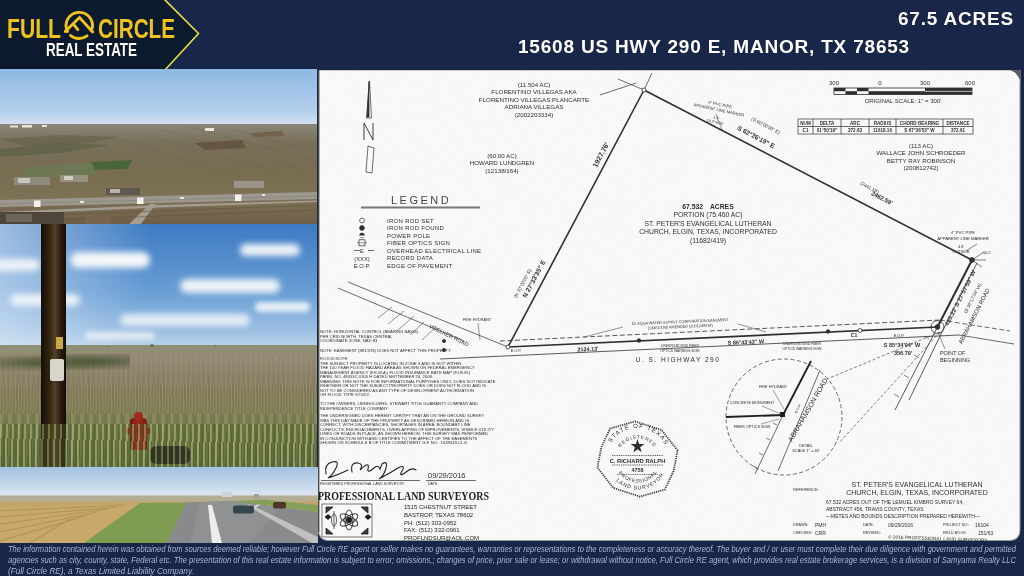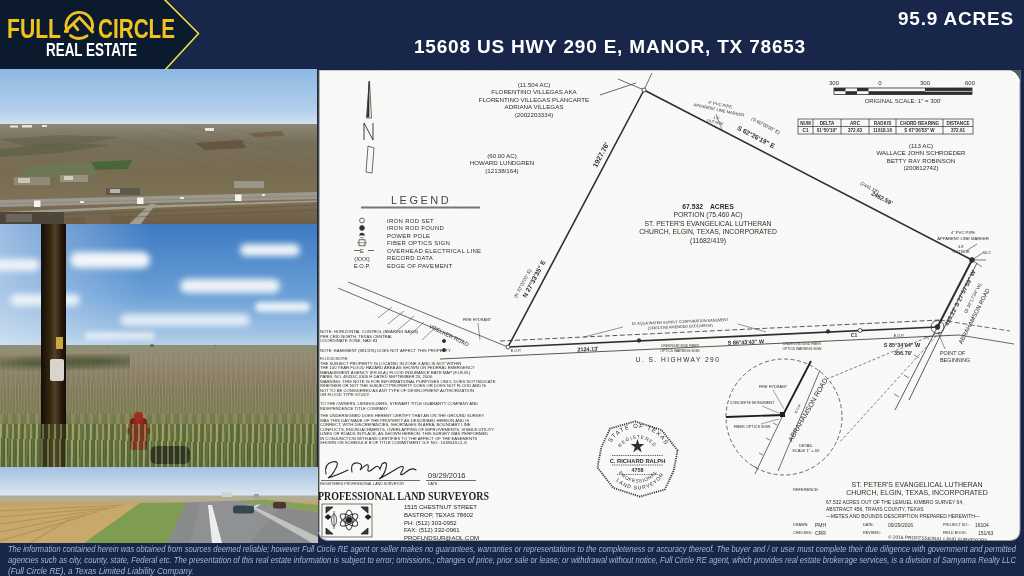--- a/index.html
+++ b/index.html
@@ -22,23 +22,23 @@
     <path d="M 70.5 35.5 A 13.2 13.2 0 0 0 87 35.8"></path>
     <path d="M 65.3 31.4 L 79.5 17.5 L 92.7 32"></path>
     <path d="M 74.2 25.2 L 77.8 29.6"></path>
   </g>
 
   <text x="98" y="37.5" font-size="27" font-weight="bold" fill="#f0c21e" textLength="77" lengthAdjust="spacingAndGlyphs">CIRCLE</text>
 
   <text x="46" y="55.5" font-size="17.5" font-weight="bold" fill="#ffffff" textLength="91" lengthAdjust="spacingAndGlyphs">REAL ESTATE</text>
 </svg>
 
-<div class="abs" style="right:10px;top:8px;width:600px;text-align:right;color:#fff;font-weight:bold;font-size:19px;letter-spacing:0.8px;">95.9 ACRES</div>
-
-<div class="abs" style="right:10px;top:36px;width:600px;text-align:left;color:#fff;font-weight:bold;font-size:19px;letter-spacing:0.8px;">15608 US HWY 290 E, MANOR, TX 78653</div>
+<div class="abs" style="right:10px;top:8px;width:600px;text-align:right;color:#fff;font-weight:bold;font-size:19px;letter-spacing:0.8px;">67.5 ACRES</div>
+
+<div class="abs" style="right:10px;top:36px;width:600px;text-align:center;color:#fff;font-weight:bold;font-size:19px;letter-spacing:0.8px;">15608 US HWY 290 E, MANOR, TX 78653</div>
 
 <div class="abs" style="left:0;top:69px;width:317px;height:156px;overflow:hidden;">
 <svg width="317" height="156" viewBox="0 0 317 156">
   <defs>
     <linearGradient id="sky1" x1="0" y1="0" x2="0" y2="1">
       <stop offset="0" stop-color="#8db9e3"></stop>
           <stop offset="0.75" stop-color="#b3cfeb"></stop>
           <stop offset="1" stop-color="#d5e2f1"></stop>
     </linearGradient>
     <linearGradient id="land1" x1="0" y1="0" x2="0" y2="1">

